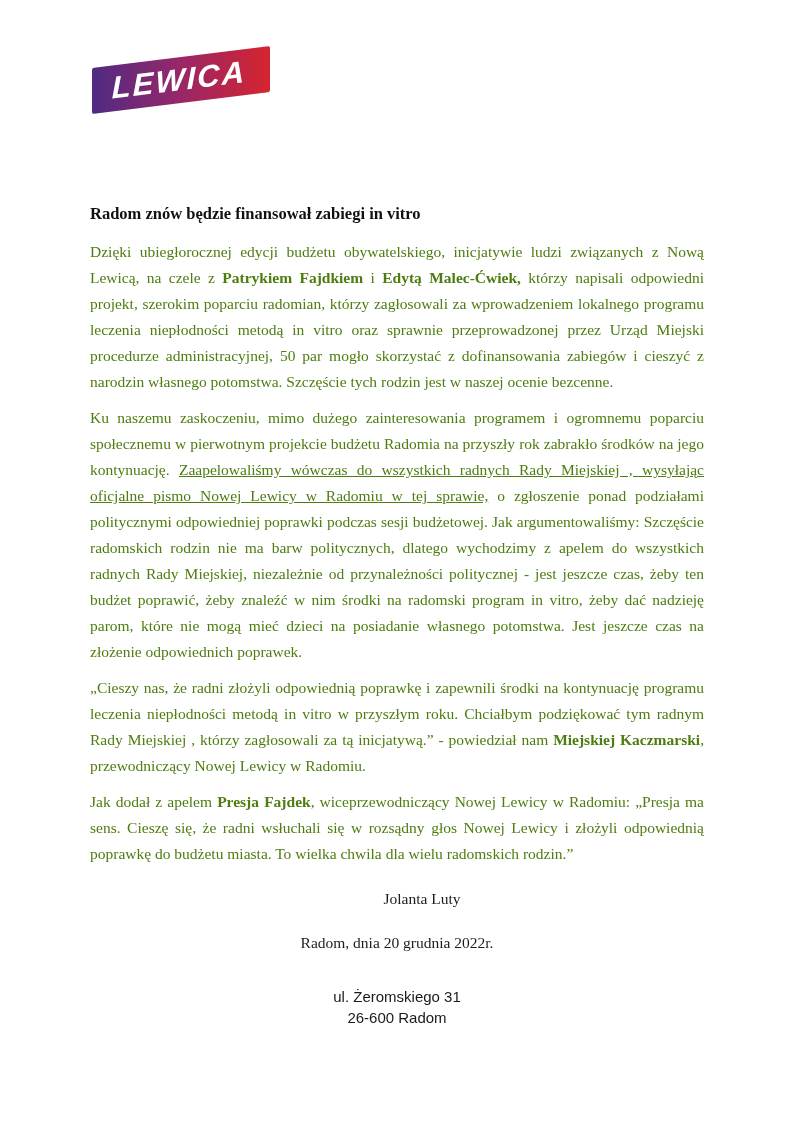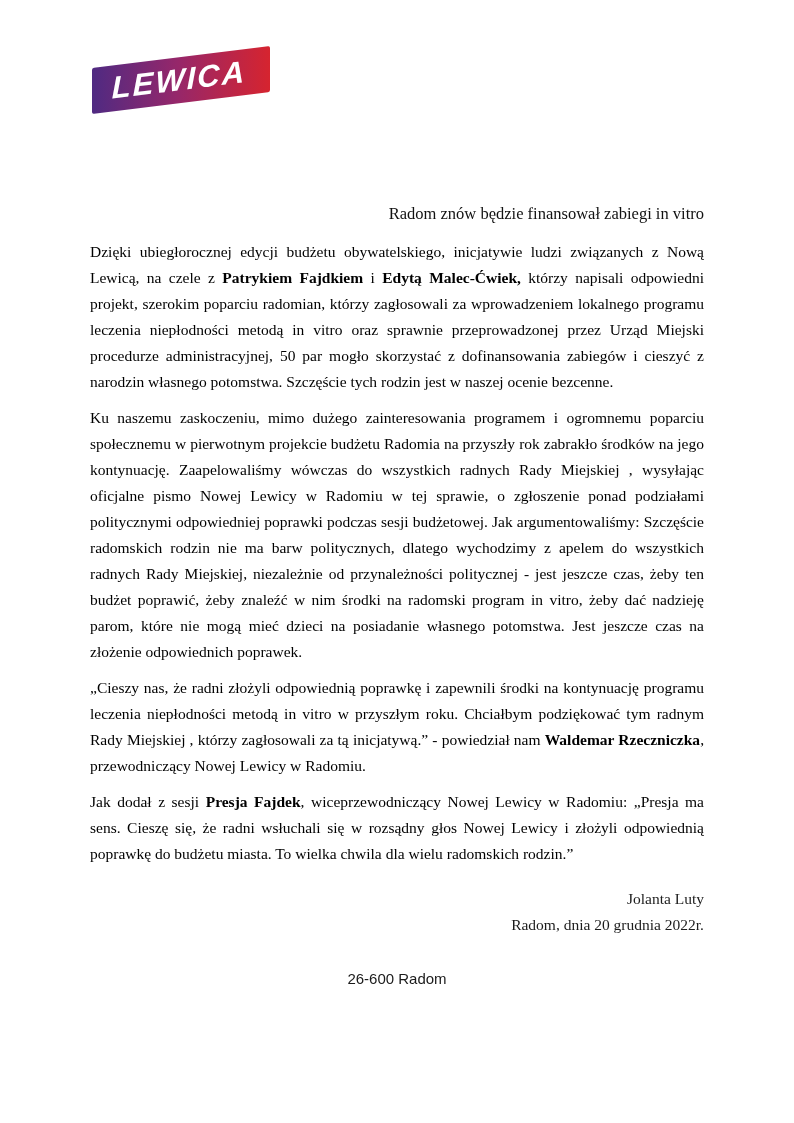--- a/index.html
+++ b/index.html
@@ -34,42 +34,42 @@
     font-weight: 700;
     font-style: italic;
     font-size: 31px;
     letter-spacing: 2px;
     color: #ffffff;
     padding-right: 4px;
   }
 
   .doc-title {
     margin-top: 44px;
-    text-align: right;
-    font-weight: 400;
+    text-align: left;
+    font-weight: 700;
     font-size: 16.5px;
     line-height: 21px;
     color: #111111;
   }
 
   .body-section { margin-top: 15px; }
   p.body-para {
     margin: 0 0 10px 0;
     text-align: justify;
     font-size: 15.5px;
     line-height: 26px;
-    color: #000000;
+    color: #4d7c0f;
   }
   p.body-para span.b { font-weight: 700; }
-  p.body-para span.u { }
+  p.body-para span.u { text-decoration: underline; }
 
-  .signoff { text-align: right; padding-left: 50px; font-size: 15.5px; line-height: 26px; margin-top: 19px; }
+  .signoff { text-align: center; padding-left: 50px; font-size: 15.5px; line-height: 26px; margin-top: 19px; }
   .signoff-name { margin-top: 10px; }
   .signoff-role { margin-top: 10px; font-style: italic; }
-  .dateline { margin-top: 0; text-align: right; font-size: 15.5px; line-height: 26px; }
+  .dateline { margin-top: 18px; text-align: center; font-size: 15.5px; line-height: 26px; }
 
   .footer {
     margin-top: 30px;
     text-align: center;
     font-family: "Liberation Sans", sans-serif;
     font-size: 15px;
     line-height: 21px;
     color: #1a1a1a;
   }
 </style>
@@ -83,28 +83,29 @@
       <div class="logo-banner" style="background: linear-gradient(90deg, rgb(79, 42, 130) 0%, rgb(150, 39, 106) 48%, rgb(214, 36, 47) 100%);">
         <span class="logo-text" style="color: rgb(255, 255, 255);">LEWICA</span>
       </div>
     </div>
 
     <div class="doc-title">Radom znów będzie finansował zabiegi in vitro</div>
 
     <div class="body-section">
       <p class="body-para"><span>Dzięki ubiegłorocznej edycji budżetu obywatelskiego, inicjatywie ludzi związanych z Nową Lewicą, na czele z </span><span class="b">Patrykiem Fajdkiem</span><span> i </span><span class="b">Edytą Malec-Ćwiek,</span><span> którzy napisali odpowiedni projekt, szerokim poparciu radomian, którzy zagłosowali za wprowadzeniem lokalnego programu leczenia niepłodności metodą in vitro oraz sprawnie przeprowadzonej przez Urząd Miejski procedurze administracyjnej, 50 par mogło skorzystać z dofinansowania zabiegów i cieszyć z narodzin własnego potomstwa. Szczęście tych rodzin jest w naszej ocenie bezcenne.</span></p>
       <p class="body-para"><span>Ku naszemu zaskoczeniu, mimo dużego zainteresowania programem i ogromnemu poparciu społecznemu w pierwotnym projekcie budżetu Radomia na przyszły rok zabrakło środków na jego kontynuację. </span><span class="u">Zaapelowaliśmy wówczas do wszystkich radnych Rady Miejskiej , wysyłając oficjalne pismo Nowej Lewicy w Radomiu w tej sprawie,</span><span> o zgłoszenie ponad podziałami politycznymi odpowiedniej poprawki podczas sesji budżetowej. Jak argumentowaliśmy: Szczęście radomskich rodzin nie ma barw politycznych, dlatego wychodzimy z apelem do wszystkich radnych Rady Miejskiej, niezależnie od przynależności politycznej - jest jeszcze czas, żeby ten budżet poprawić, żeby znaleźć w nim środki na radomski program in vitro, żeby dać nadzieję parom, które nie mogą mieć dzieci na posiadanie własnego potomstwa. Jest jeszcze czas na złożenie odpowiednich poprawek.</span></p>
-      <p class="body-para"><span>„Cieszy nas, że radni złożyli odpowiednią poprawkę i zapewnili środki na kontynuację programu leczenia niepłodności metodą in vitro w przyszłym roku. Chciałbym podziękować tym radnym Rady Miejskiej , którzy zagłosowali za tą inicjatywą.” - powiedział nam </span><span class="b">Waldemar Rzeczniczka</span><span>, przewodniczący Nowej Lewicy w Radomiu.</span></p>
-      <p class="body-para"><span>Jak dodał z sesji </span><span class="b">Presja Fajdek</span><span>, wiceprzewodniczący Nowej Lewicy w Radomiu: „Presja ma sens. Cieszę się, że radni wsłuchali się w rozsądny głos Nowej Lewicy i złożyli odpowiednią poprawkę do budżetu miasta. To wielka chwila dla wielu radomskich rodzin.”</span></p>
+      <p class="body-para"><span>„Cieszy nas, że radni złożyli odpowiednią poprawkę i zapewnili środki na kontynuację programu leczenia niepłodności metodą in vitro w przyszłym roku. Chciałbym podziękować tym radnym Rady Miejskiej , którzy zagłosowali za tą inicjatywą.” - powiedział nam </span><span class="b">Miejskiej Kaczmarski</span><span>, przewodniczący Nowej Lewicy w Radomiu.</span></p>
+      <p class="body-para"><span>Jak dodał z apelem </span><span class="b">Presja Fajdek</span><span>, wiceprzewodniczący Nowej Lewicy w Radomiu: „Presja ma sens. Cieszę się, że radni wsłuchali się w rozsądny głos Nowej Lewicy i złożyli odpowiednią poprawkę do budżetu miasta. To wielka chwila dla wielu radomskich rodzin.”</span></p>
     </div>
 
     <div class="signoff">
       <div class="signoff-name">Jolanta Luty</div>
     </div>
 
     <div class="dateline">Radom, dnia 20 grudnia 2022r.</div>
 
     <div class="footer">
+      <div>ul. Żeromskiego 31</div>
       <div>26-600 Radom</div>
     </div>
 
   </div>
 </div>
 
 </body></html>

